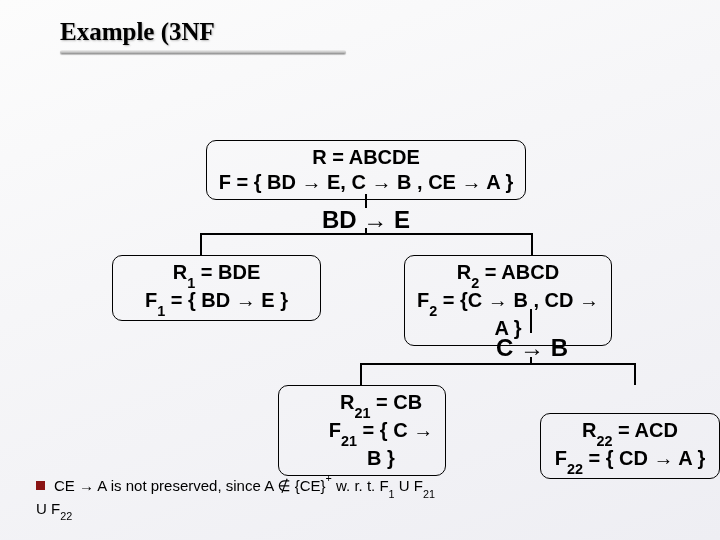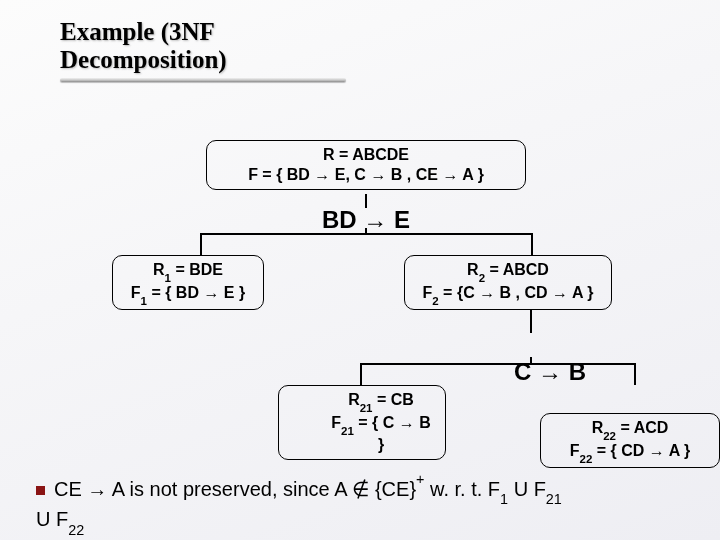--- a/index.html
+++ b/index.html
@@ -31,42 +31,42 @@
     margin-top: 4px;
     background: linear-gradient(to bottom, #f0f0f0 0%, #c6c6c6 55%, #8a8a8a 100%);
     border-radius: 2px;
     box-shadow: 0 1px 1px rgba(0,0,0,0.25);
   }
   .box {
     position: absolute;
     border: 1.5px solid #000;
     border-radius: 10px;
     text-align: center;
-    font-size: 16px;
+    font-size: 20px;
     font-weight: bold;
     line-height: 1.25;
     padding: 4px 10px;
     background: transparent;
     box-sizing: border-box;
   }
   .label {
     position: absolute;
     font-size: 24px;
     font-weight: bold;
     text-align: center;
   }
   .arrow { font-weight: bold; }
   sub { font-size: 0.72em; position: relative; top: 0.25em; }
   sup { font-size: 0.72em; position: relative; top: -0.3em; }
   .footnote {
     position: absolute;
     left: 36px;
     right: 24px;
     top: 474px;
-    font-size: 20px;
+    font-size: 15px;
     line-height: 1.35;
     color: #000;
   }
   .sq {
     display: inline-block;
     width: 9px;
     height: 9px;
     background: #8a1414;
     margin-right: 9px;
     vertical-align: 1px;
@@ -74,21 +74,20 @@
   .connector {
     position: absolute;
     background: #000;
   }
 </style>
 </head>
 <body>
 
 <div class="title">
   <span class="line">Example (3NF</span>
-  <span class="line">Decomposition)</span>
   <span class="underline"></span>
 </div>
 
 <div class="box" style="left:206px; top:140px; width:320px;">
   <div>R = ABCDE</div>
   <div>
     <span>F = { BD </span><span class="arrow">→</span><span> E, C </span><span class="arrow">→</span><span> B , CE </span><span class="arrow">→</span><span> A }</span>
   </div>
 </div>
 
@@ -96,37 +95,37 @@
 
 <div class="label" style="left:306px; top:206px; width:120px;">
   <span>BD </span><span class="arrow">→</span><span> E</span>
 </div>
 
 <div class="connector" style="left:200px; top:233px; width:332px; height:1.5px;"></div>
 <div class="connector" style="left:365px; top:228px; width:1.5px; height:6px;"></div>
 <div class="connector" style="left:200px; top:233px; width:1.5px; height:22px;"></div>
 <div class="connector" style="left:531px; top:233px; width:1.5px; height:22px;"></div>
 
-<div class="box" style="left:112px; top:255px; width:152px;">
+<div class="box" style="left:112px; top:255px; width:209px;">
   <div><span>R<sub>1</sub> = BDE</span></div>
   <div>
     <span>F<sub>1</sub> = { BD </span><span class="arrow">→</span><span> E }</span>
   </div>
 </div>
 
 <div class="box" style="left:404px; top:255px; width:208px;">
   <div><span>R<sub>2</sub> = ABCD</span></div>
   <div>
     <span>F<sub>2</sub> = {C </span><span class="arrow">→</span><span> B , CD </span><span class="arrow">→</span><span> A }</span>
   </div>
 </div>
 
 <div class="connector" style="left:530px; top:309px; width:1.5px; height:24px;"></div>
 
-<div class="label" style="left:500px; top:334px; width:100px;margin-top:24px;">
+<div class="label" style="left:482px; top:334px; width:100px;">
   <span>C </span><span class="arrow">→</span><span> B</span>
 </div>
 
 <div class="connector" style="left:530px; top:357px; width:1.5px; height:6px;"></div>
 <div class="connector" style="left:360px; top:363px; width:275px; height:1.5px;"></div>
 <div class="connector" style="left:360px; top:363px; width:1.5px; height:22px;"></div>
 <div class="connector" style="left:634px; top:363px; width:1.5px; height:22px;"></div>
 
 <div class="box" style="left:278px; top:385px; width:168px;padding-left:48px;">
   <div><span>R<sub>21</sub> = CB</span></div>

